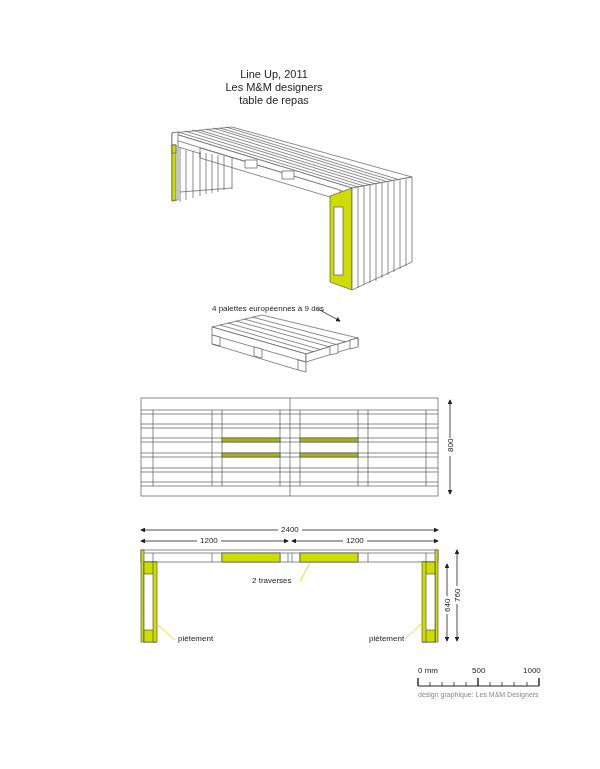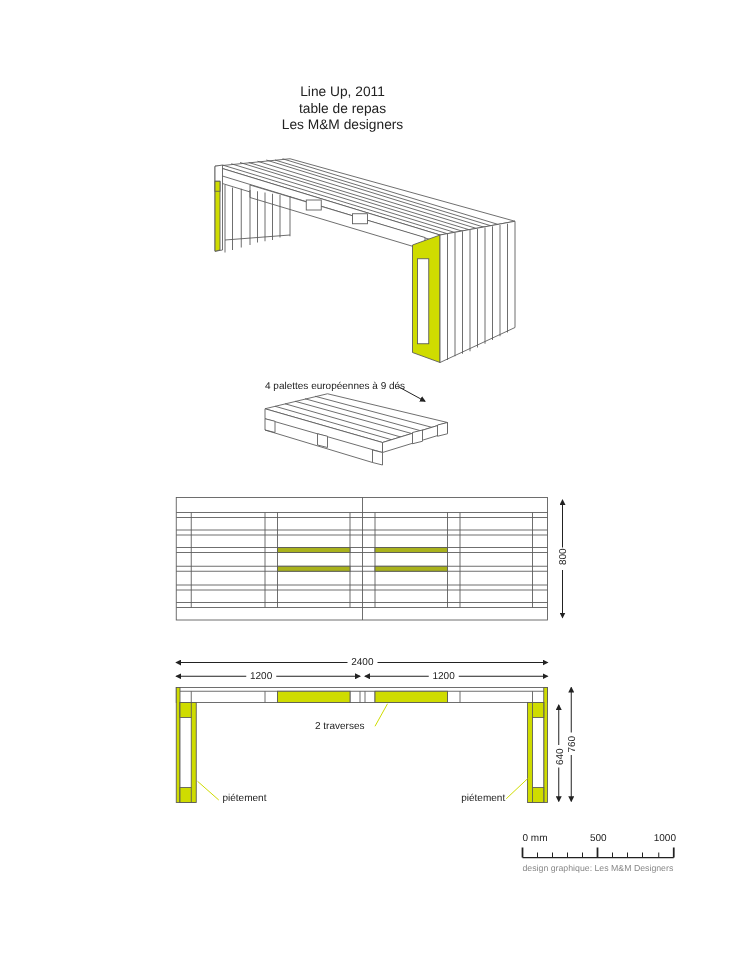--- a/index.html
+++ b/index.html
@@ -8,22 +8,22 @@
   .title-block div { white-space:nowrap; }
   svg.drawing { position:absolute; left:0; top:0; }
   .lbl { font-family:"Liberation Sans", sans-serif; font-size:8px; fill:#222; }
   .credit { font-family:"Liberation Sans", sans-serif; font-size:7px; fill:#888; }
 </style>
 </head>
 <body>
 
 <div class="title-block">
   <div>Line Up, 2011</div>
+  <div>Les M&amp;M designers</div>
   <div>table de repas</div>
-  <div>Les M&amp;M designers</div>
 </div>
 
 <svg class="drawing" width="600" height="769" viewBox="0 0 600 769" xmlns="http://www.w3.org/2000/svg">
   <defs>
     <marker id="arr" markerWidth="6" markerHeight="6" refX="5" refY="3" orient="auto">
       <path d="M0,0 L6,3 L0,6 z" fill="#222"></path>
     </marker>
     <marker id="arrs" markerWidth="6" markerHeight="6" refX="1" refY="3" orient="auto">
       <path d="M6,0 L0,3 L6,6 z" fill="#222"></path>
     </marker>

